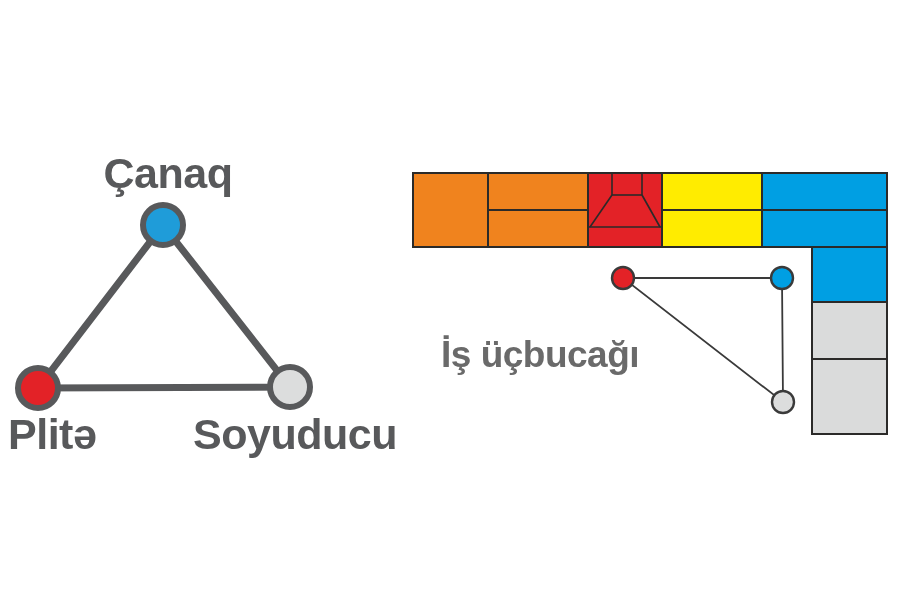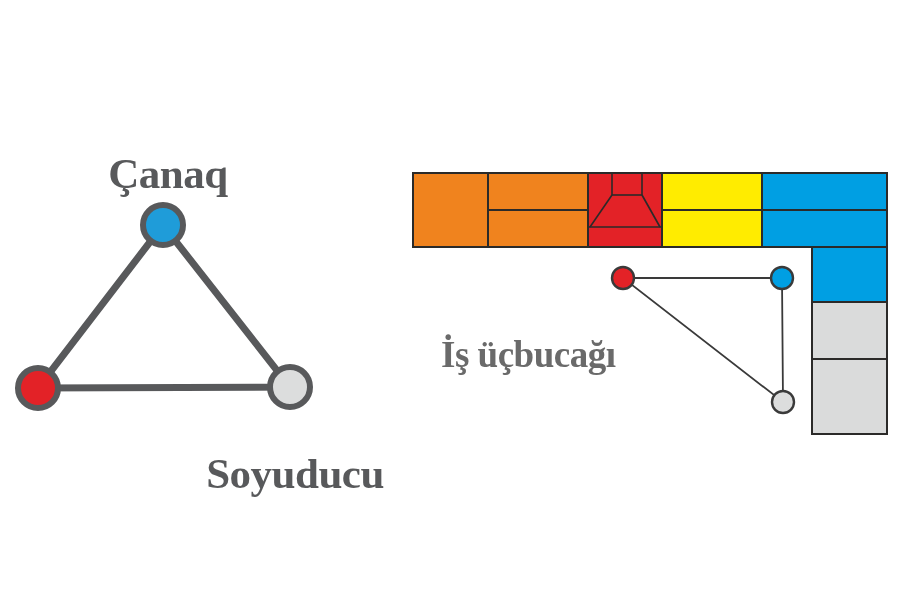--- a/index.html
+++ b/index.html
@@ -1,21 +1,21 @@
 <!DOCTYPE html>
 <html style="--background: #FFFFFF; --orange: #F0831E; --red: #E32227; --yellow: #FFEC00; --blue: #009FE3; --node-blue: #1F9CD9; --gray-block: #DADBDB; --gray-node: #DCDDDD; --ring: #58595B; --block-border: #2B2A29; --thin-line: #3A3A3A; --label: #58595B; --title: #6A6A6A;"><head>
 <meta charset="utf-8">
 <style>
   html,body{margin:0;padding:0;background:#fff;}
   .stage{
     position:relative;
     width:900px;height:600px;
     background:var(--background,#fff);
     overflow:hidden;
-    font-family:Liberation Serif, serif;
+    font-family:Liberation Sans, sans-serif;
   }
   .overlay-svg{position:absolute;left:0;top:0;}
   .diagram-label{
     position:absolute;
     font-weight:bold;
     color:var(--label,#58595B);
     font-size:43px;
     letter-spacing:-0.5px;
     white-space:nowrap;
     line-height:1;
@@ -71,17 +71,18 @@
 
     <g>
       <polygon points="623,278 782,278 783,402" fill="none" style="stroke:var(--thin-line,#3A3A3A)" stroke-width="1.8"></polygon>
       <circle cx="623" cy="278" r="11" style="fill:var(--red,#E32227);stroke:var(--thin-line,#3A3A3A)" stroke-width="2.4"></circle>
       <circle cx="782" cy="278" r="11" style="fill:var(--blue,#009FE3);stroke:var(--thin-line,#3A3A3A)" stroke-width="2.4"></circle>
       <circle cx="783" cy="402" r="11" style="fill:var(--gray-node,#DCDDDD);stroke:var(--thin-line,#3A3A3A)" stroke-width="2.4"></circle>
     </g>
   </svg>
 
   <div class="diagram-label centered" style="left:48px;top:152px;width:240px;">Çanaq</div>
-  <div class="diagram-label centered" style="left:175px;top:413px;width:240px;margin-top:39px;">Soyuducu</div>
+  <div class="diagram-label" style="left:8px;top:413px;">Plitə</div>
+  <div class="diagram-label centered" style="left:175px;top:413px;width:240px;">Soyuducu</div>
 
   <div class="right-title">İş üçbucağı</div>
 
 </div>
 
 </body></html>

